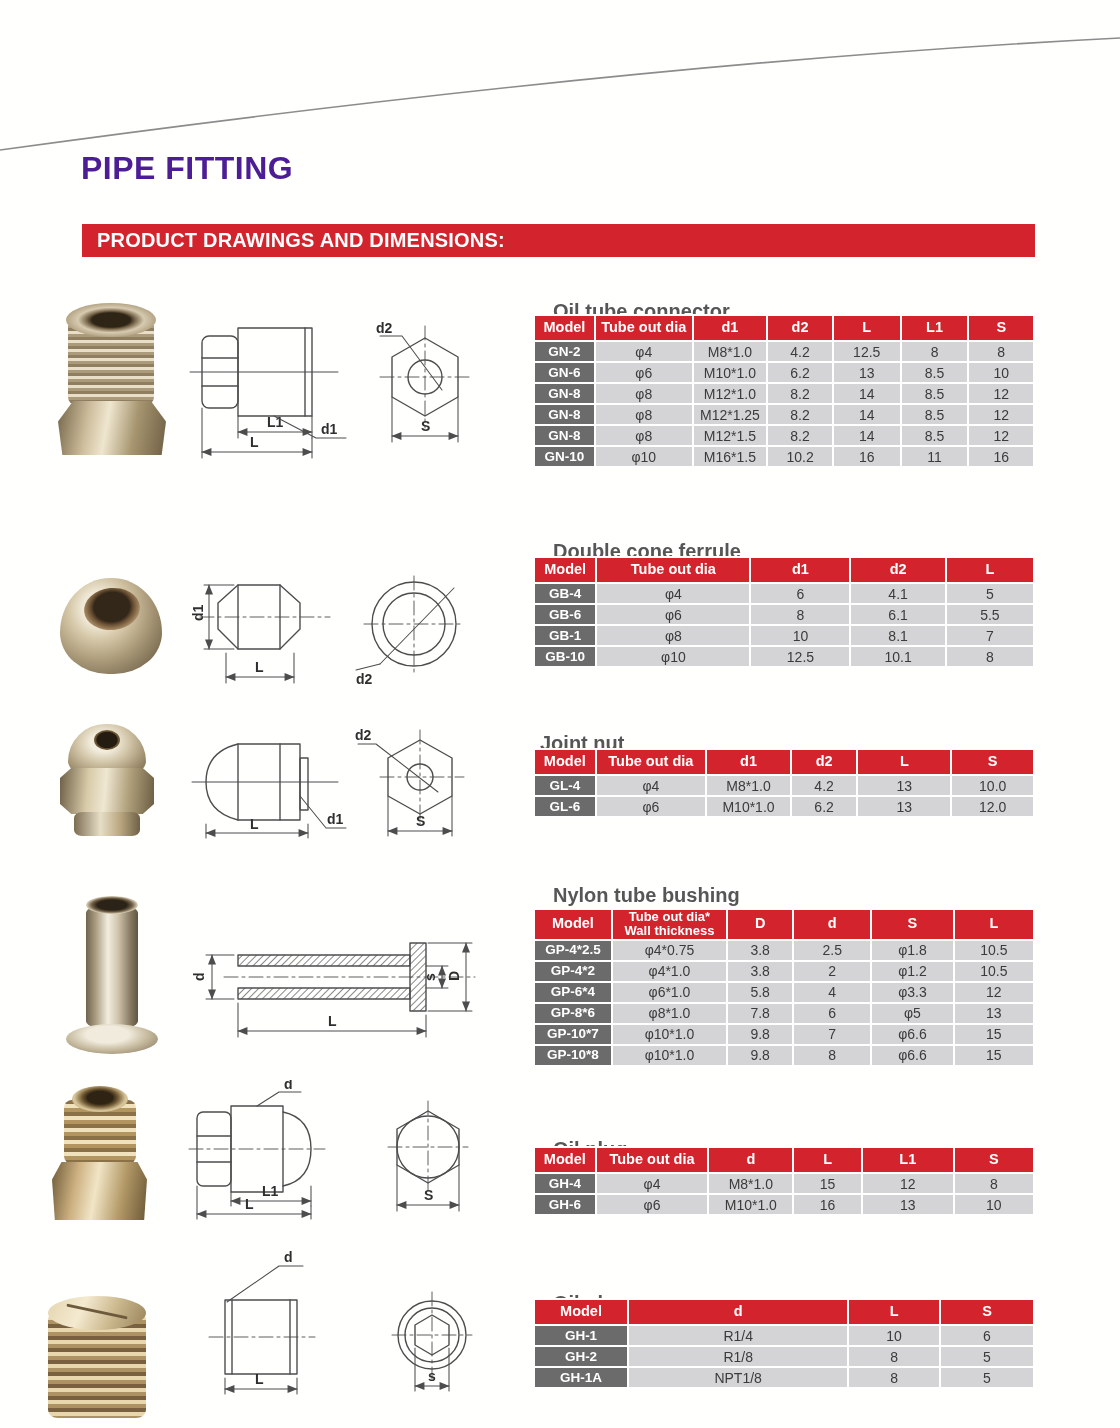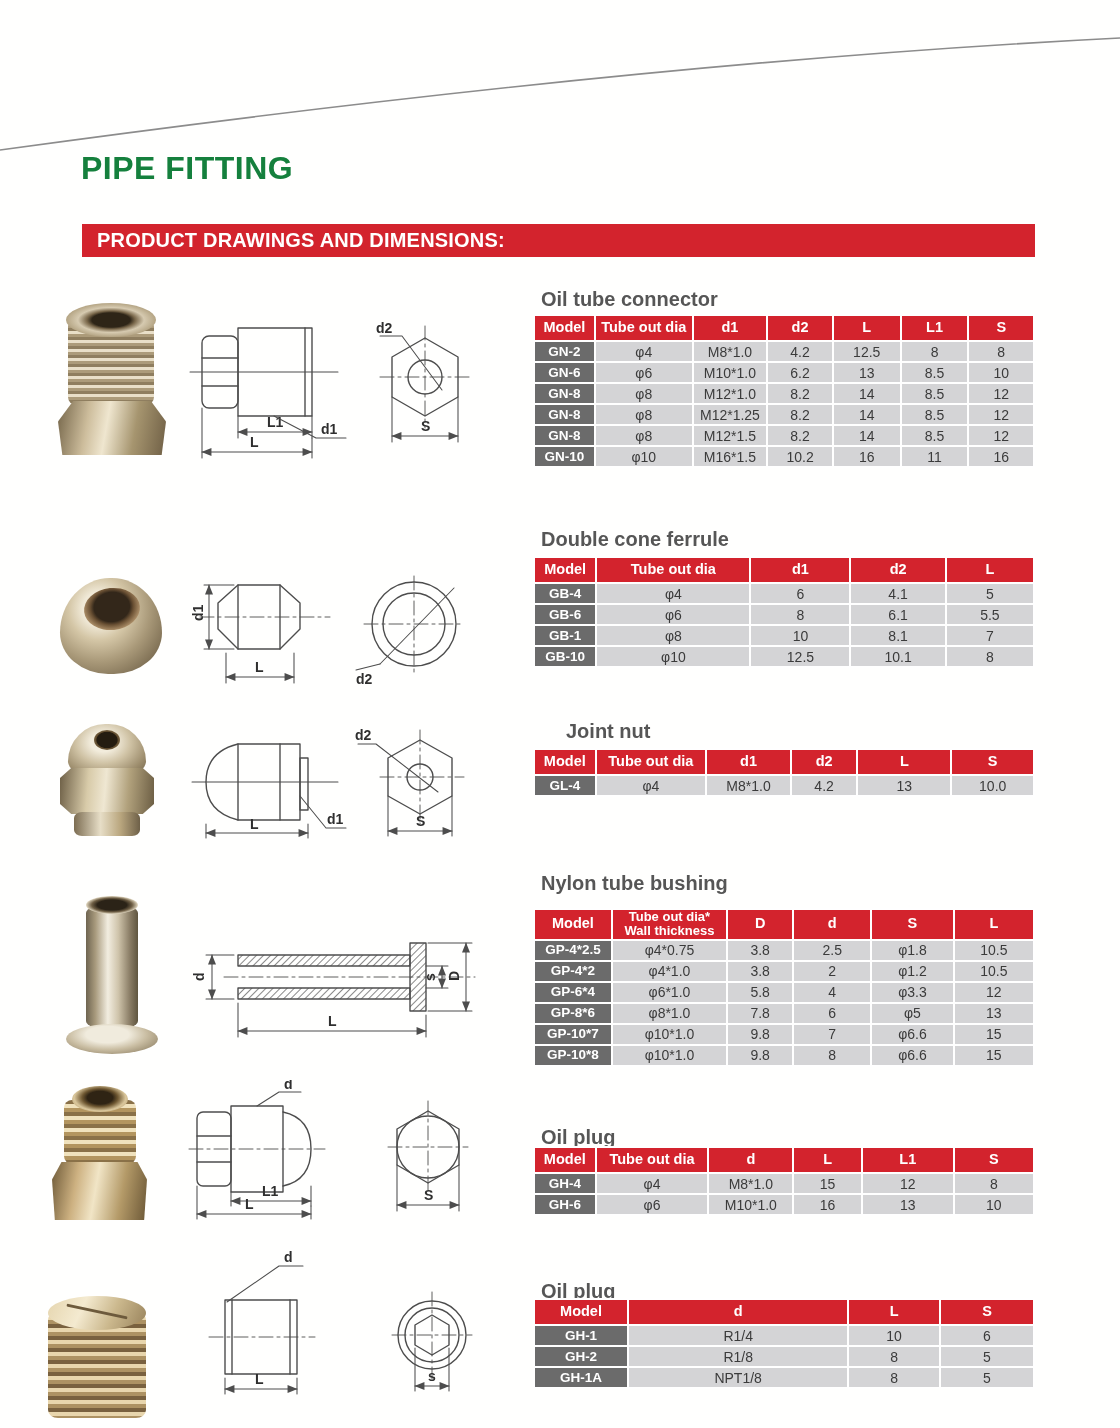--- a/index.html
+++ b/index.html
@@ -2,27 +2,27 @@
 <html><head>
 <meta charset="utf-8">
 <style>
   html,body{margin:0;padding:0;background:#fff;}
   .page{position:relative;width:1120px;height:1428px;background:#fffffe;overflow:hidden;
         font-family:"Liberation Sans",sans-serif;}
   .abs{position:absolute;}
 
   
   .page-title{position:absolute;left:81px;top:150px;margin:0;font-size:32px;font-weight:bold;
-              color:#15803d;letter-spacing:.5px;}
+              color:#4c1d95;letter-spacing:.5px;}
   .banner{position:absolute;left:82px;top:224px;width:953px;height:33px;background:#d3232d;
           color:#fff;font-size:20px;font-weight:bold;line-height:33px;padding-left:15px;
           box-sizing:border-box;letter-spacing:.2px;}
 
   
-  .sec-title{position:absolute;margin:4px;font-size:20px;font-weight:bold;color:#565656;line-height:22px;}
+  .sec-title{position:absolute;margin:16px;font-size:20px;font-weight:bold;color:#565656;line-height:22px;}
 
   
   table.dim-table{position:absolute;width:502px;border-collapse:separate;border-spacing:2px;
                   table-layout:fixed;background:#fff;}
   .dim-table th{background:#d3232d;color:#fff;font-size:14.5px;font-weight:bold;height:24px;
                 padding:0 2px;text-align:center;white-space:pre-line;line-height:1.1;}
   .dim-table th.two-line{height:16px;font-size:13px;}
   .dim-table td{background:#d4d4d6;color:#3b3b3b;font-size:14px;height:19px;padding:0 2px;
                 text-align:center;line-height:1;}
   .dim-table td.model{background:#6b6b6b;color:#fff;font-weight:bold;font-size:13.5px;}
@@ -302,40 +302,48 @@
     <line class="cl" x1="28" y1="51" x2="112" y2="51"></line>
     <polygon points="68,14 100,32 100,70 68,88 36,70 36,32"></polygon>
     <circle cx="68" cy="51" r="13"></circle>
     <path class="dim" d="M6 18 L24 18 L86 66"></path>
     <text x="3" y="14">d2</text>
     <line class="dim" x1="36" y1="70" x2="36" y2="110"></line>
     <line class="dim" x1="100" y1="70" x2="100" y2="110"></line>
     <line class="dim" x1="36" y1="105" x2="100" y2="105" marker-start="url(#arr)" marker-end="url(#arr)"></line>
     <text x="64" y="100">S</text>
   </svg>
-  <h2 class="sec-title" style="left:562px;top:716px">Joint nut</h2>
+  <h2 class="sec-title" style="left:524px;top:716px">Joint nut</h2>
   <table class="dim-table" style="left:533px;top:748px">
       <thead>
         <tr>
           <th style="width: 12%;">Model</th>
           <th style="width: 22.5%;">Tube out dia</th>
           <th style="width: 17%;">d1</th>
           <th style="width: 13%;">d2</th>
           <th style="width: 19%;">L</th>
           <th style="width: 16.5%;">S</th>
         </tr>
       </thead>
       <tbody>
         <tr>
           <td class="model">GL-4</td>
           <td>φ4</td>
           <td>M8*1.0</td>
           <td>4.2</td>
           <td>13</td>
           <td>10.0</td>
+        </tr>
+        <tr>
+          <td class="model">GL-6</td>
+          <td>φ6</td>
+          <td>M10*1.0</td>
+          <td>6.2</td>
+          <td>13</td>
+          <td>12.0</td>
         </tr>
       </tbody>
     </table>
 
   <div class="photo" style="left:66px;top:896px;width:92px;height:164px">
     <div class="p4-tube"></div>
     <div class="p4-top"></div>
     <div class="p4-flange"></div>
   </div>
   <svg class="abs dwg" style="left:180px;top:925px" width="305" height="120" viewBox="0 0 305 120">

